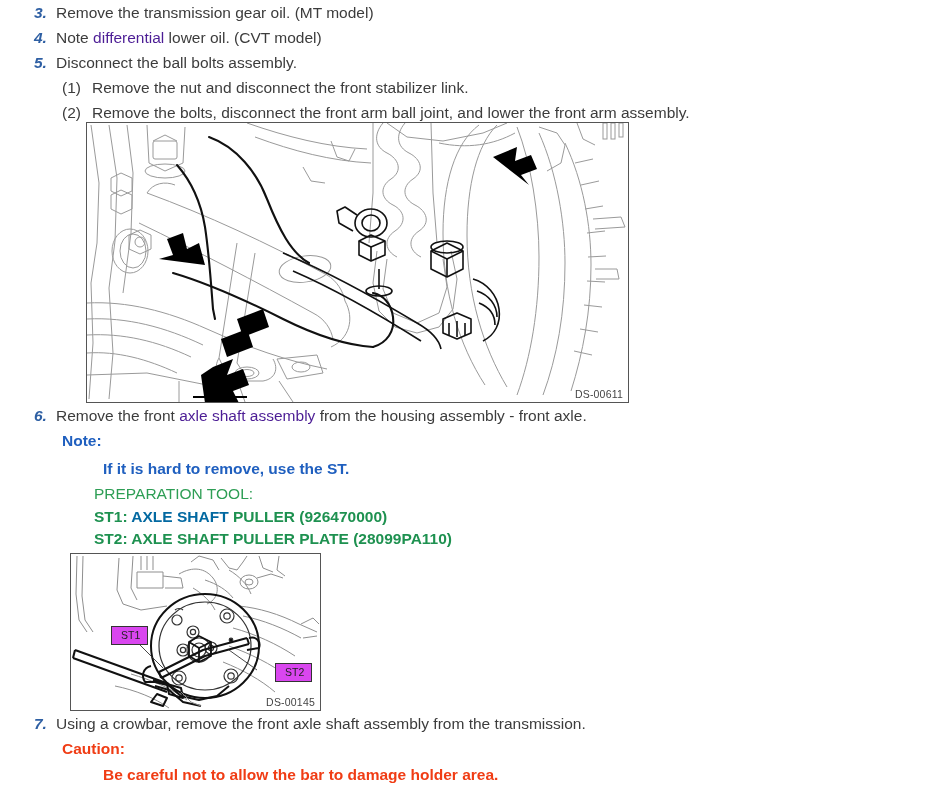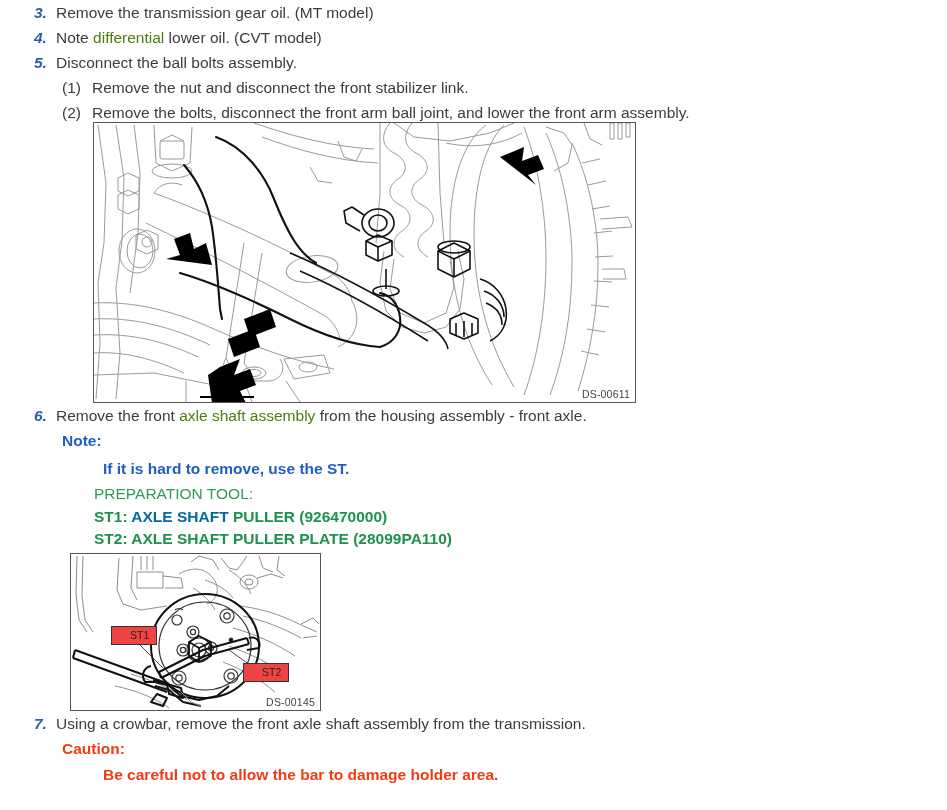--- a/index.html
+++ b/index.html
@@ -45,21 +45,21 @@
     padding-left: 62px;
   }
   .substep-num {
     color: #3c3c3c;
     width: 30px;
     flex: 0 0 30px;
   }
   .substep-text { flex: 1 1 auto; color: #3c3c3c; }
 
   
-  .lnk { color: #4d7c0f; }
+  .lnk { color: #4c1d95; }
 
   
   .note-head {
     padding-left: 62px;
     font-size: 15.5px;
     line-height: 25px;
     font-weight: bold;
     color: #1F5FBF;
   }
   .note-body {
@@ -114,28 +114,28 @@
     right: 5px;
     bottom: 2px;
     font-size: 10.5px;
     color: #444;
     font-family: "Liberation Sans", sans-serif;
     letter-spacing: 0.2px;
   }
   .callout {
     position: absolute;
     border: 1px solid #333;
-    background: #ef4444;
+    background: #d946ef;
     font-size: 10.5px;
     color: #222;
-    padding: 2px 7px 2px 18px;
+    padding: 2px 7px 2px 9px;
     line-height: 13px;
   }
 
-  #fig1 { left: 93px; top: 122px; width: 543px; height: 281px; }
+  #fig1 { left: 86px; top: 122px; width: 543px; height: 281px; }
   #fig2 { left: 70px; top: 553px; width: 251px; height: 158px; }
 </style>
 </head>
 <body>
 
 <div class="page">
 
   <div class="step" style="position:absolute; left:0; top:0; width:947px;">
     <span class="step-num">3.</span>
     <span class="step-text"><span>Remove the transmission gear oil. (MT model)</span></span>
@@ -412,21 +412,21 @@
         <path d="M110 138 L120 148 L130 152"></path>
       </g>
 
       <g fill="none" stroke="#333333" stroke-width="0.9">
         <path d="M66 88 L92 114"></path>
         <path d="M186 116 L158 96"></path>
       </g>
     </svg>
 
     <div class="callout" style="left:40px; top:72px;"><span>ST1</span></div>
-    <div class="callout" style="left:172px; top:109px;"><span>ST2</span></div>
+    <div class="callout" style="left:204px; top:109px;"><span>ST2</span></div>
     <span class="fig-id">DS-00145</span>
   </div>
 
   <div class="step" style="position:absolute; left:0; top:711px; width:947px;">
     <span class="step-num">7.</span>
     <span class="step-text">Using a crowbar, remove the front axle shaft assembly from the transmission.</span>
   </div>
 
   <div class="caution-head" style="position:absolute; left:0; top:736px; width:947px;">Caution:</div>
   <div class="caution-body" style="position:absolute; left:0; top:762px; width:947px;">Be careful not to allow the bar to damage holder area.</div>

